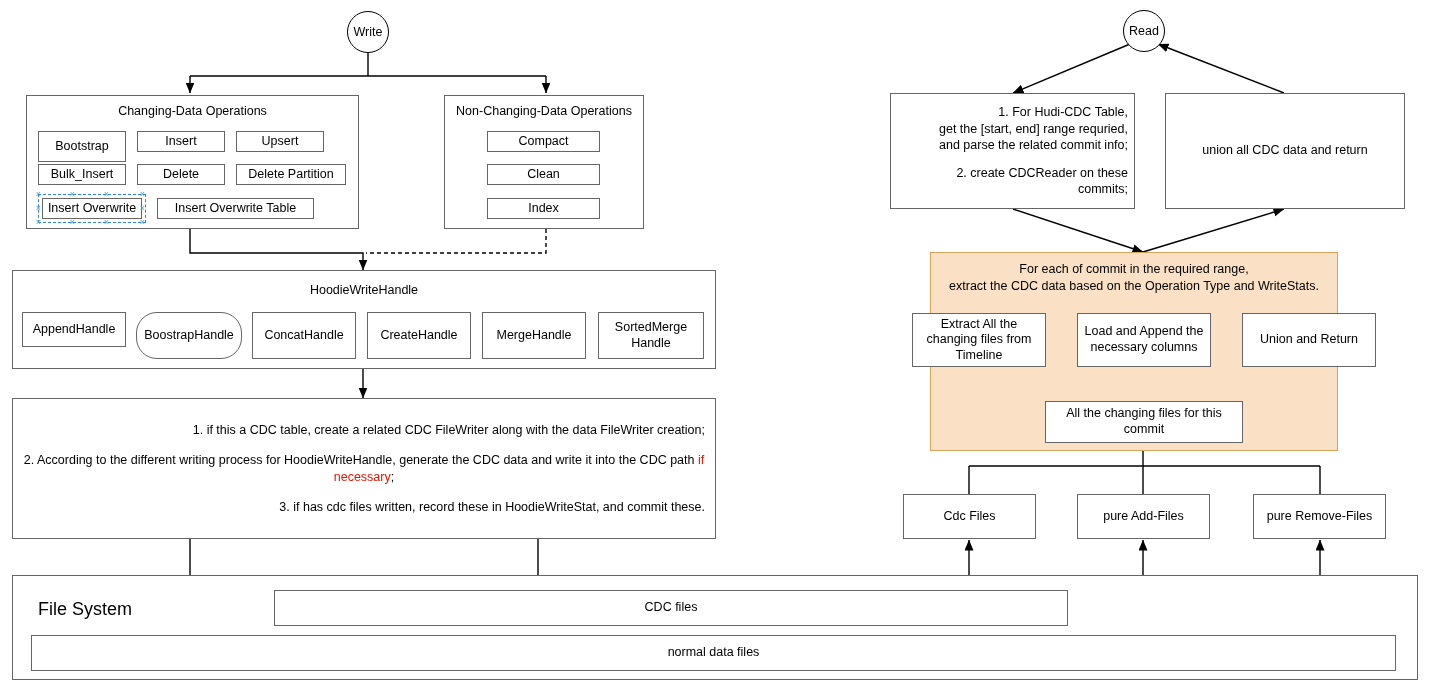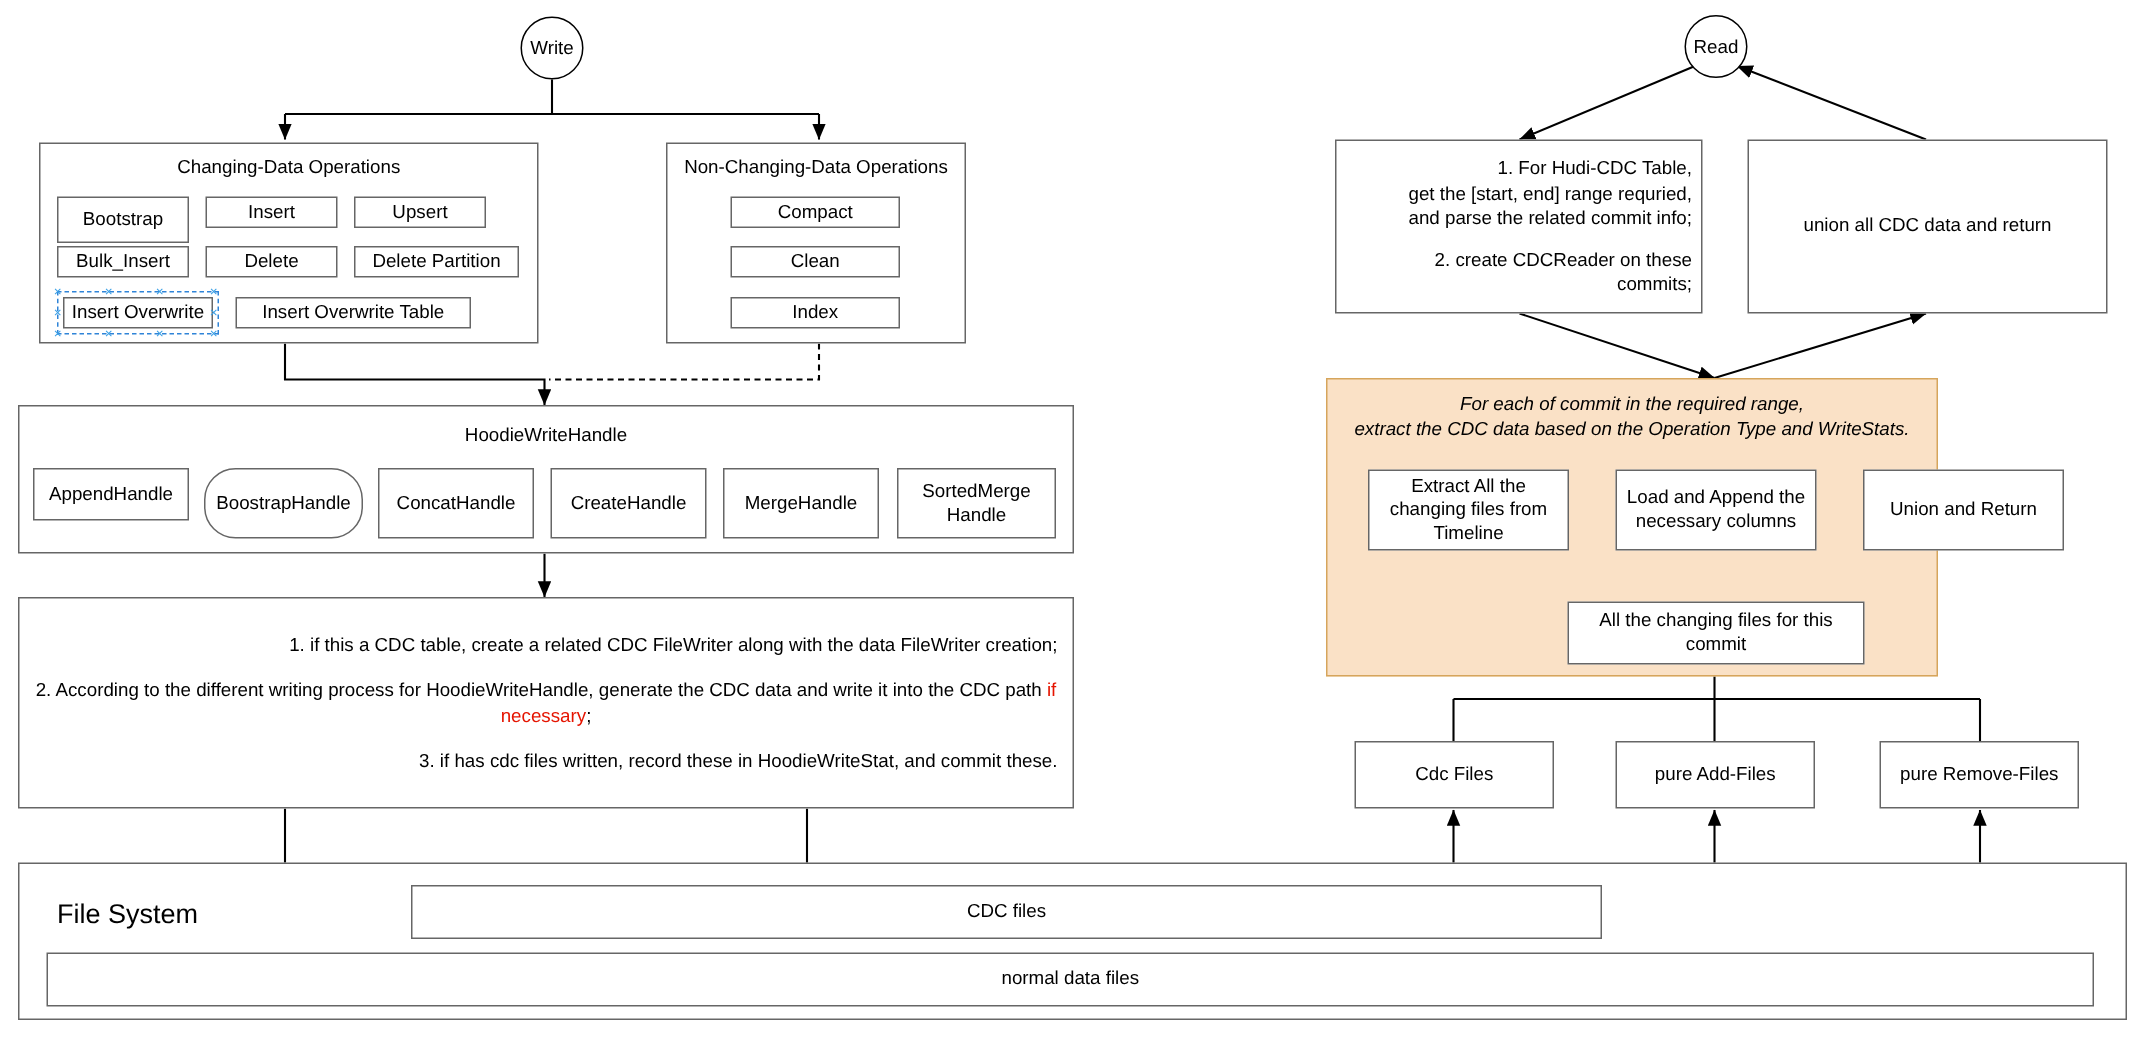--- a/index.html
+++ b/index.html
@@ -303,21 +303,21 @@
     <div>and parse the related commit info;</div>
     <div style="height:12px;"></div>
     <div>2. create CDCReader on these</div>
     <div>commits;</div>
   </div>
 
   <div class="node" style="left:1165px; top:93px; width:240px; height:116px;">
     <span>union all CDC data and return</span>
   </div>
 
-  <div class="panel-orange" style="left:884px; top:252px; width:408px; height:199px;font-style:italic;">
+  <div class="panel-orange" style="left:930px; top:252px; width:408px; height:199px;">
     <div class="panel-orange-title" style="top:8px;">
       <div>For each of commit in the required range,</div>
       <div>extract the CDC data based on the Operation Type and WriteStats.</div>
     </div>
   </div>
   <div class="node node-orange-bg" style="left:912px; top:313px; width:134px; height:54px;">
     <span>Extract All the changing files from Timeline</span>
   </div>
   <div class="node node-orange-bg" style="left:1077px; top:313px; width:134px; height:54px;">
     <span>Load and Append the necessary columns</span>

